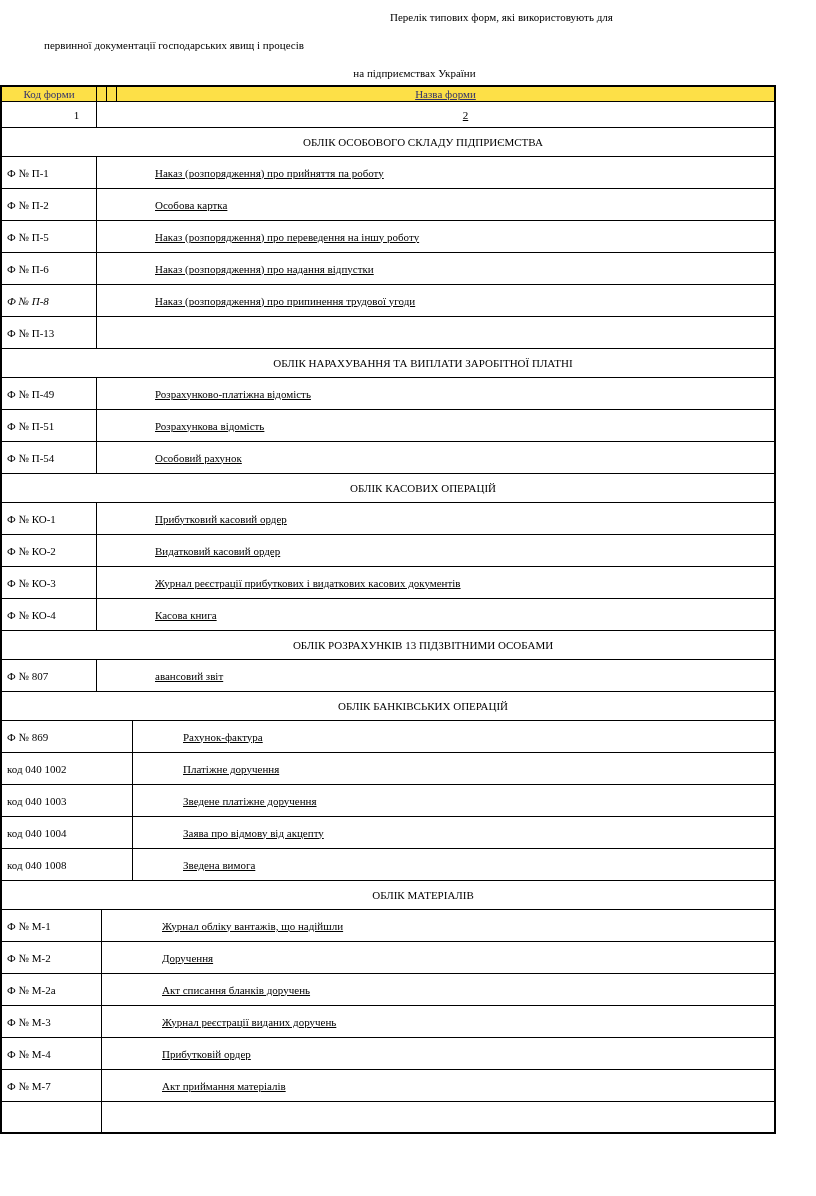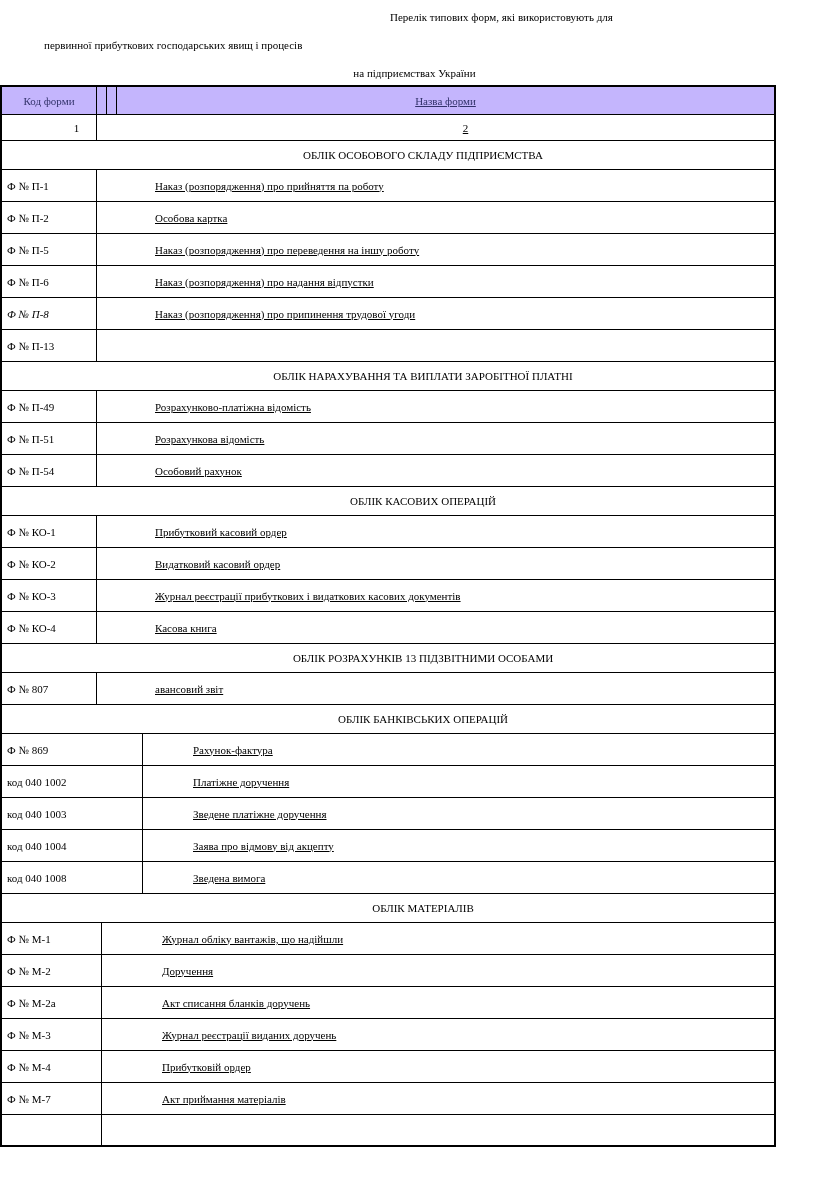--- a/index.html
+++ b/index.html
@@ -21,51 +21,51 @@
   .tbl{
     width:776px;
     border:2px solid #000;
     box-sizing:border-box;
   }
   .row{display:flex;border-bottom:1.5px solid #000;box-sizing:border-box;}
   .cell{display:flex;align-items:center;box-sizing:border-box;overflow:hidden;white-space:nowrap;}
   .c1{flex:none;border-right:1.5px solid #000;padding-left:5px;}
   .c2{flex:1;text-decoration:underline;}
   
-  .row-head{height:28px;background:#c4b5fd;color:#33336b;}
+  .row-head{height:15px;background:#fde047;color:#33336b;}
   .row-idx{height:26px;}
   .row-sec{height:29px;}
   .row-data{height:32px;}
   .row-partial{height:30px;border-bottom:none;}
   
   .row-head .c1{width:95px;justify-content:center;padding-left:0;}
   .hn{flex:none;width:10px;border-right:1.5px solid #000;}
   .row-head .c2{justify-content:center;}
   
   .row-idx .c1{width:95px;justify-content:center;padding-left:55px;}
   .row-idx .c2{justify-content:center;padding-left:60px;}
   
   .sec-title{flex:1;justify-content:center;padding-left:70px;}
   
   .w95 .c1{width:95px;}
   .w95 .c2{padding-left:58px;}
-  .w123 .c1{width:141px;}
+  .w123 .c1{width:131px;}
   .w123 .c2{padding-left:50px;}
   .w100 .c1{width:100px;}
   .w100 .c2{padding-left:60px;}
   .italic .c1{font-style:italic;}
 </style>
 </head>
 <body>
 
 <div class="page">
 
   <div class="doc-title">
     <div class="t1">Перелік типових форм, які використовують для</div>
-    <div class="t2">первинної прибуткових господарських явищ і процесів</div>
+    <div class="t2">первинної документації господарських явищ і процесів</div>
     <div class="t3">на підприємствах України</div>
   </div>
 
   <div class="tbl">
 
     <div class="row row-head">
       <div class="cell c1">Код форми</div>
       <div class="cell hn"></div>
       <div class="cell hn"></div>
       <div class="cell c2">Назва форми</div>

